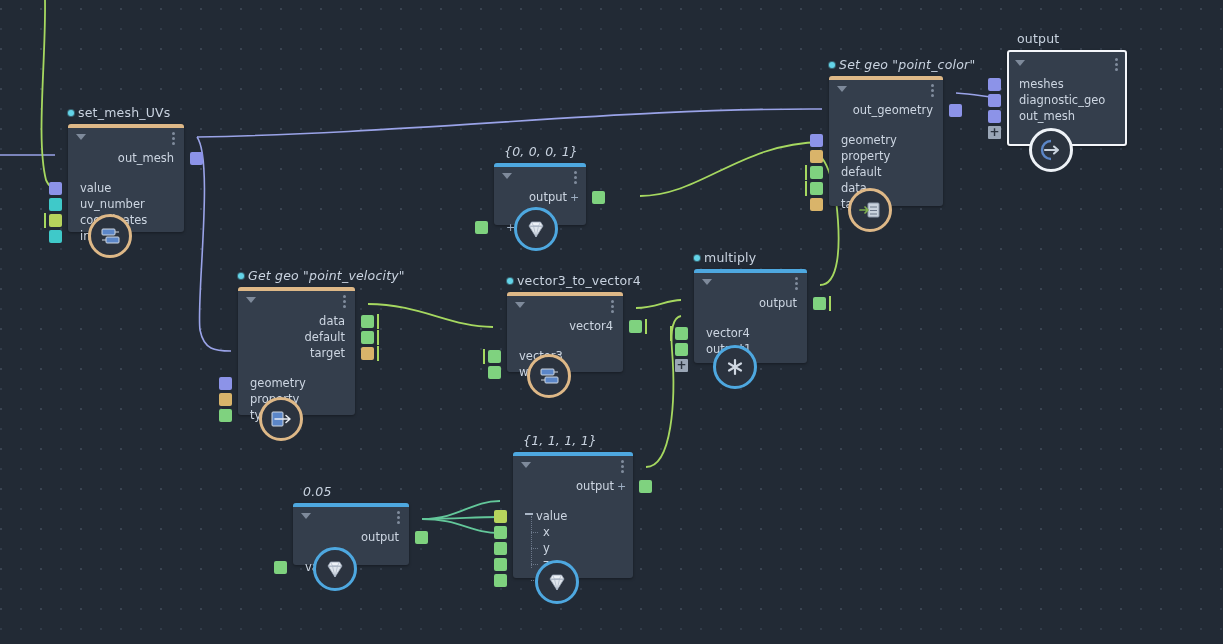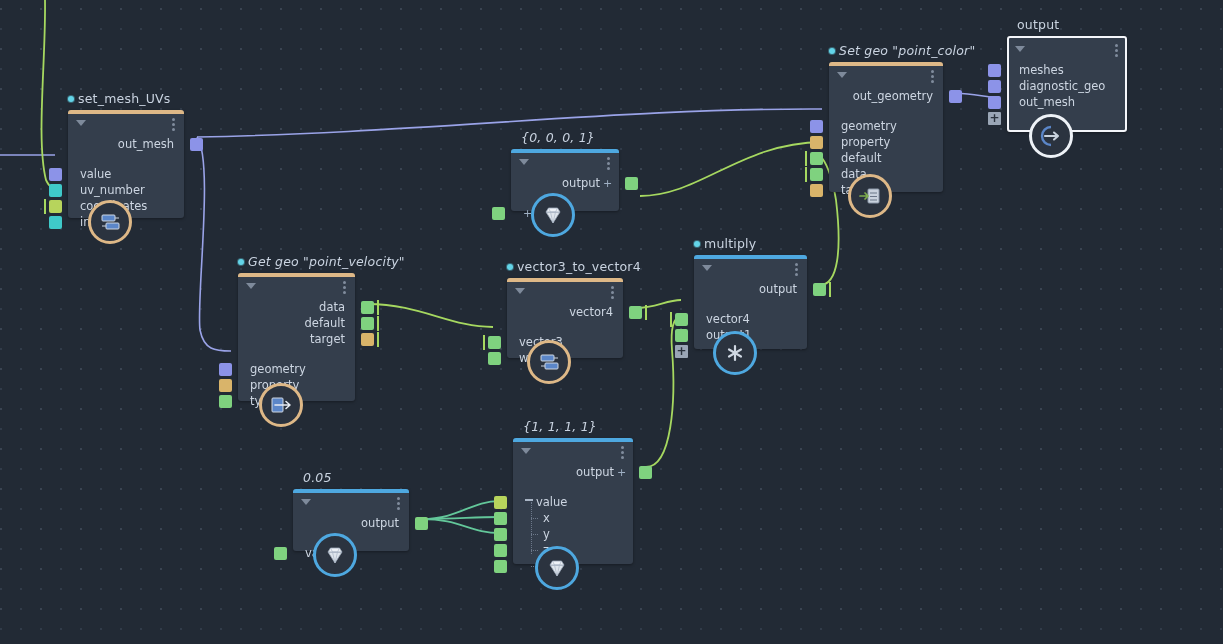--- a/index.html
+++ b/index.html
@@ -10,21 +10,21 @@
     background-color:#222a35;
     background-image:
       radial-gradient(circle at 1px 1px, #3a4452 1px, transparent 1.2px),
       radial-gradient(circle at 1px 1px, #313b49 1px, transparent 1.2px);
     background-size: 40px 40px, 20px 20px;
     background-position: 0px 8px, 0px 8px;
   }
   #canvas { position:absolute; inset:0; }
   #wires { position:absolute; left:0; top:0; width:1223px; height:644px; pointer-events:none; }
 
-  .node { position:absolute; }
+  .node { position:absolute;margin-top:14px; }
   .node-title {
     position:absolute; top:-19px; left:10px; white-space:nowrap;
     font-size:12.5px; color:#c9d3e0; letter-spacing:.2px;
   }
   .node-title.ital { font-style:italic; }
   .title-dot {
     position:absolute; left:-10px; top:5px; width:6px; height:6px;
     border-radius:50%; background:#63d4e8;
     box-shadow:0 0 0 1px rgba(99,212,232,.35);
   }
@@ -223,21 +223,21 @@
           <span class="sock in" style="background: rgb(140, 147, 232);"></span>
         </div>
         <div class="addbtn" style="left: -19px; top: 76px;">+</div>
         <div class="badge white" style="left: 22px; top: 78px;">
           <svg width="24" height="24" viewBox="0 0 24 24">
             <path d="M12 3 A9 9 0 0 0 12 21" stroke="#5b86c8" stroke-width="2.4" fill="none"></path>
             <path d="M6 12 L19 12 M15 8.5 L19 12 L15 15.5" stroke="#c9d2dd" stroke-width="2.1" fill="none" stroke-linecap="round" stroke-linejoin="round"></path>
           </svg>
         </div>
       </div>
-      <div class="node" style="left: 511px; top: 149px; width: 108px; height: 62px; text-align: right;">
+      <div class="node" style="left: 494px; top: 149px; width: 92px; height: 62px; text-align: right;">
         <div class="node-body"></div>
         <div class="topbar" style="background: rgb(78, 168, 224);"></div>
         <div class="node-title ital">{0, 0, 0, 1}</div>
         <div class="caret"></div>
         <div class="kebab">
           <i></i>
           <i></i>
           <i></i>
         </div>
         <div class="row out plus" style="top: 26px;">

